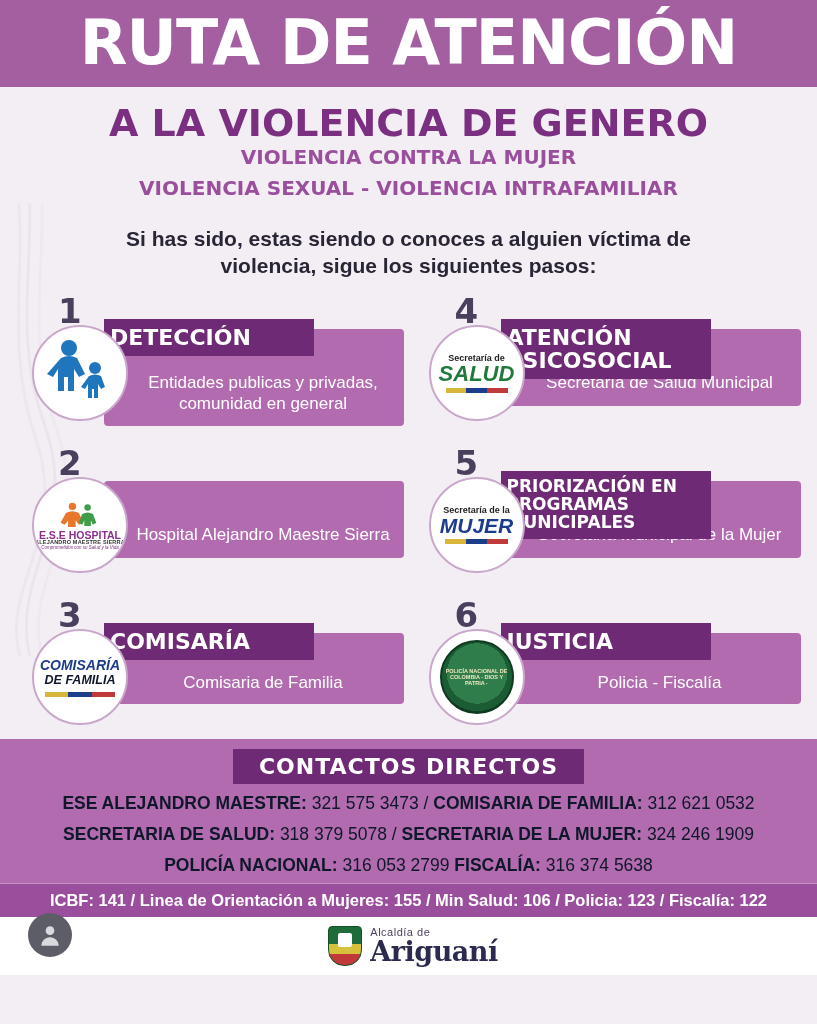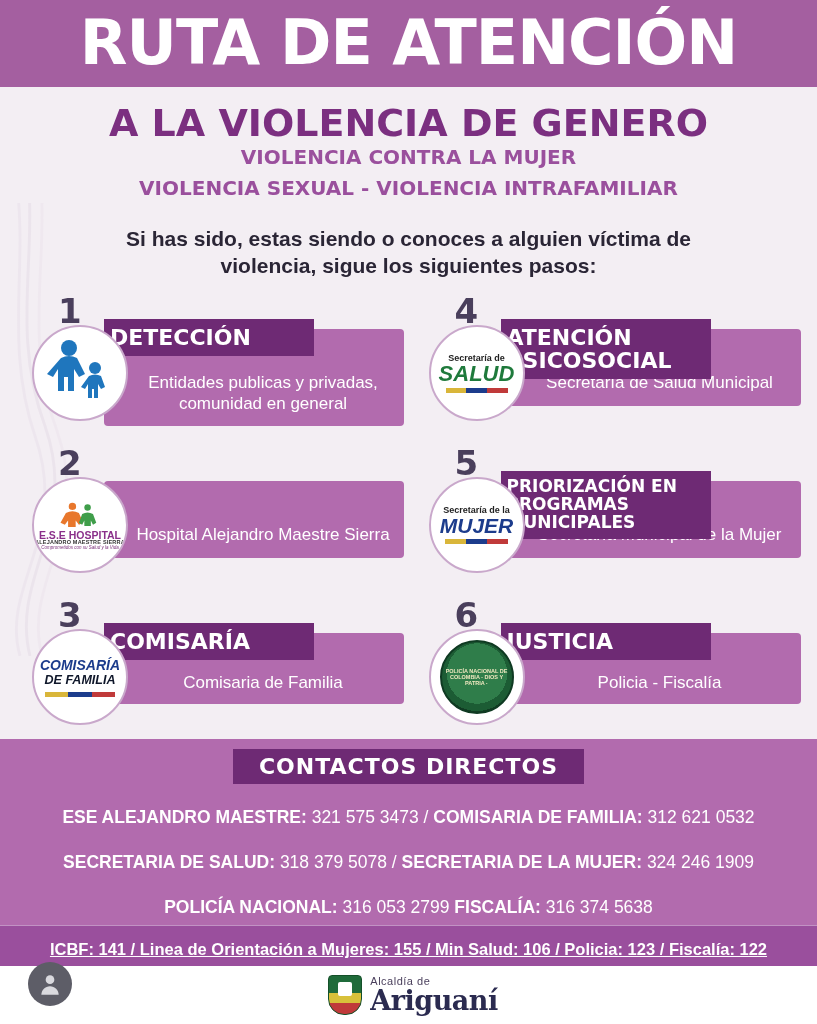--- a/index.html
+++ b/index.html
@@ -136,35 +136,34 @@
     display: inline-block;
     background: #6e2a74;
     color: #fff;
     font-size: 22px;
     font-weight: bold;
     padding: 5px 26px;
     letter-spacing: 1px;
     font-family: "DejaVu Sans", sans-serif;
   }
   .contact-line {
-    color: #ffffff;
+    color: #0f172a;
     font-size: 17.5px;
-    margin-top: 23px;
+    margin-top: 9px;
     line-height: 1.25;
   }
   .contact-line b { font-weight: bold; }
   .contacts-bottom {
     background: #9a4f9d;
-    padding: 14px 0 7px;
+    padding: 7px 0 7px;
     text-align: center;
     color: #ffffff;
     font-size: 16.5px;
     font-weight: bold;
     border-top: 1px solid #c292c4;
-    text-decoration: underline;
   }
   
   .footer {
     background: #ffffff;
     height: 58px;
     display: flex;
     align-items: center;
     justify-content: center;
     position: relative;
     padding-left: 9px;

